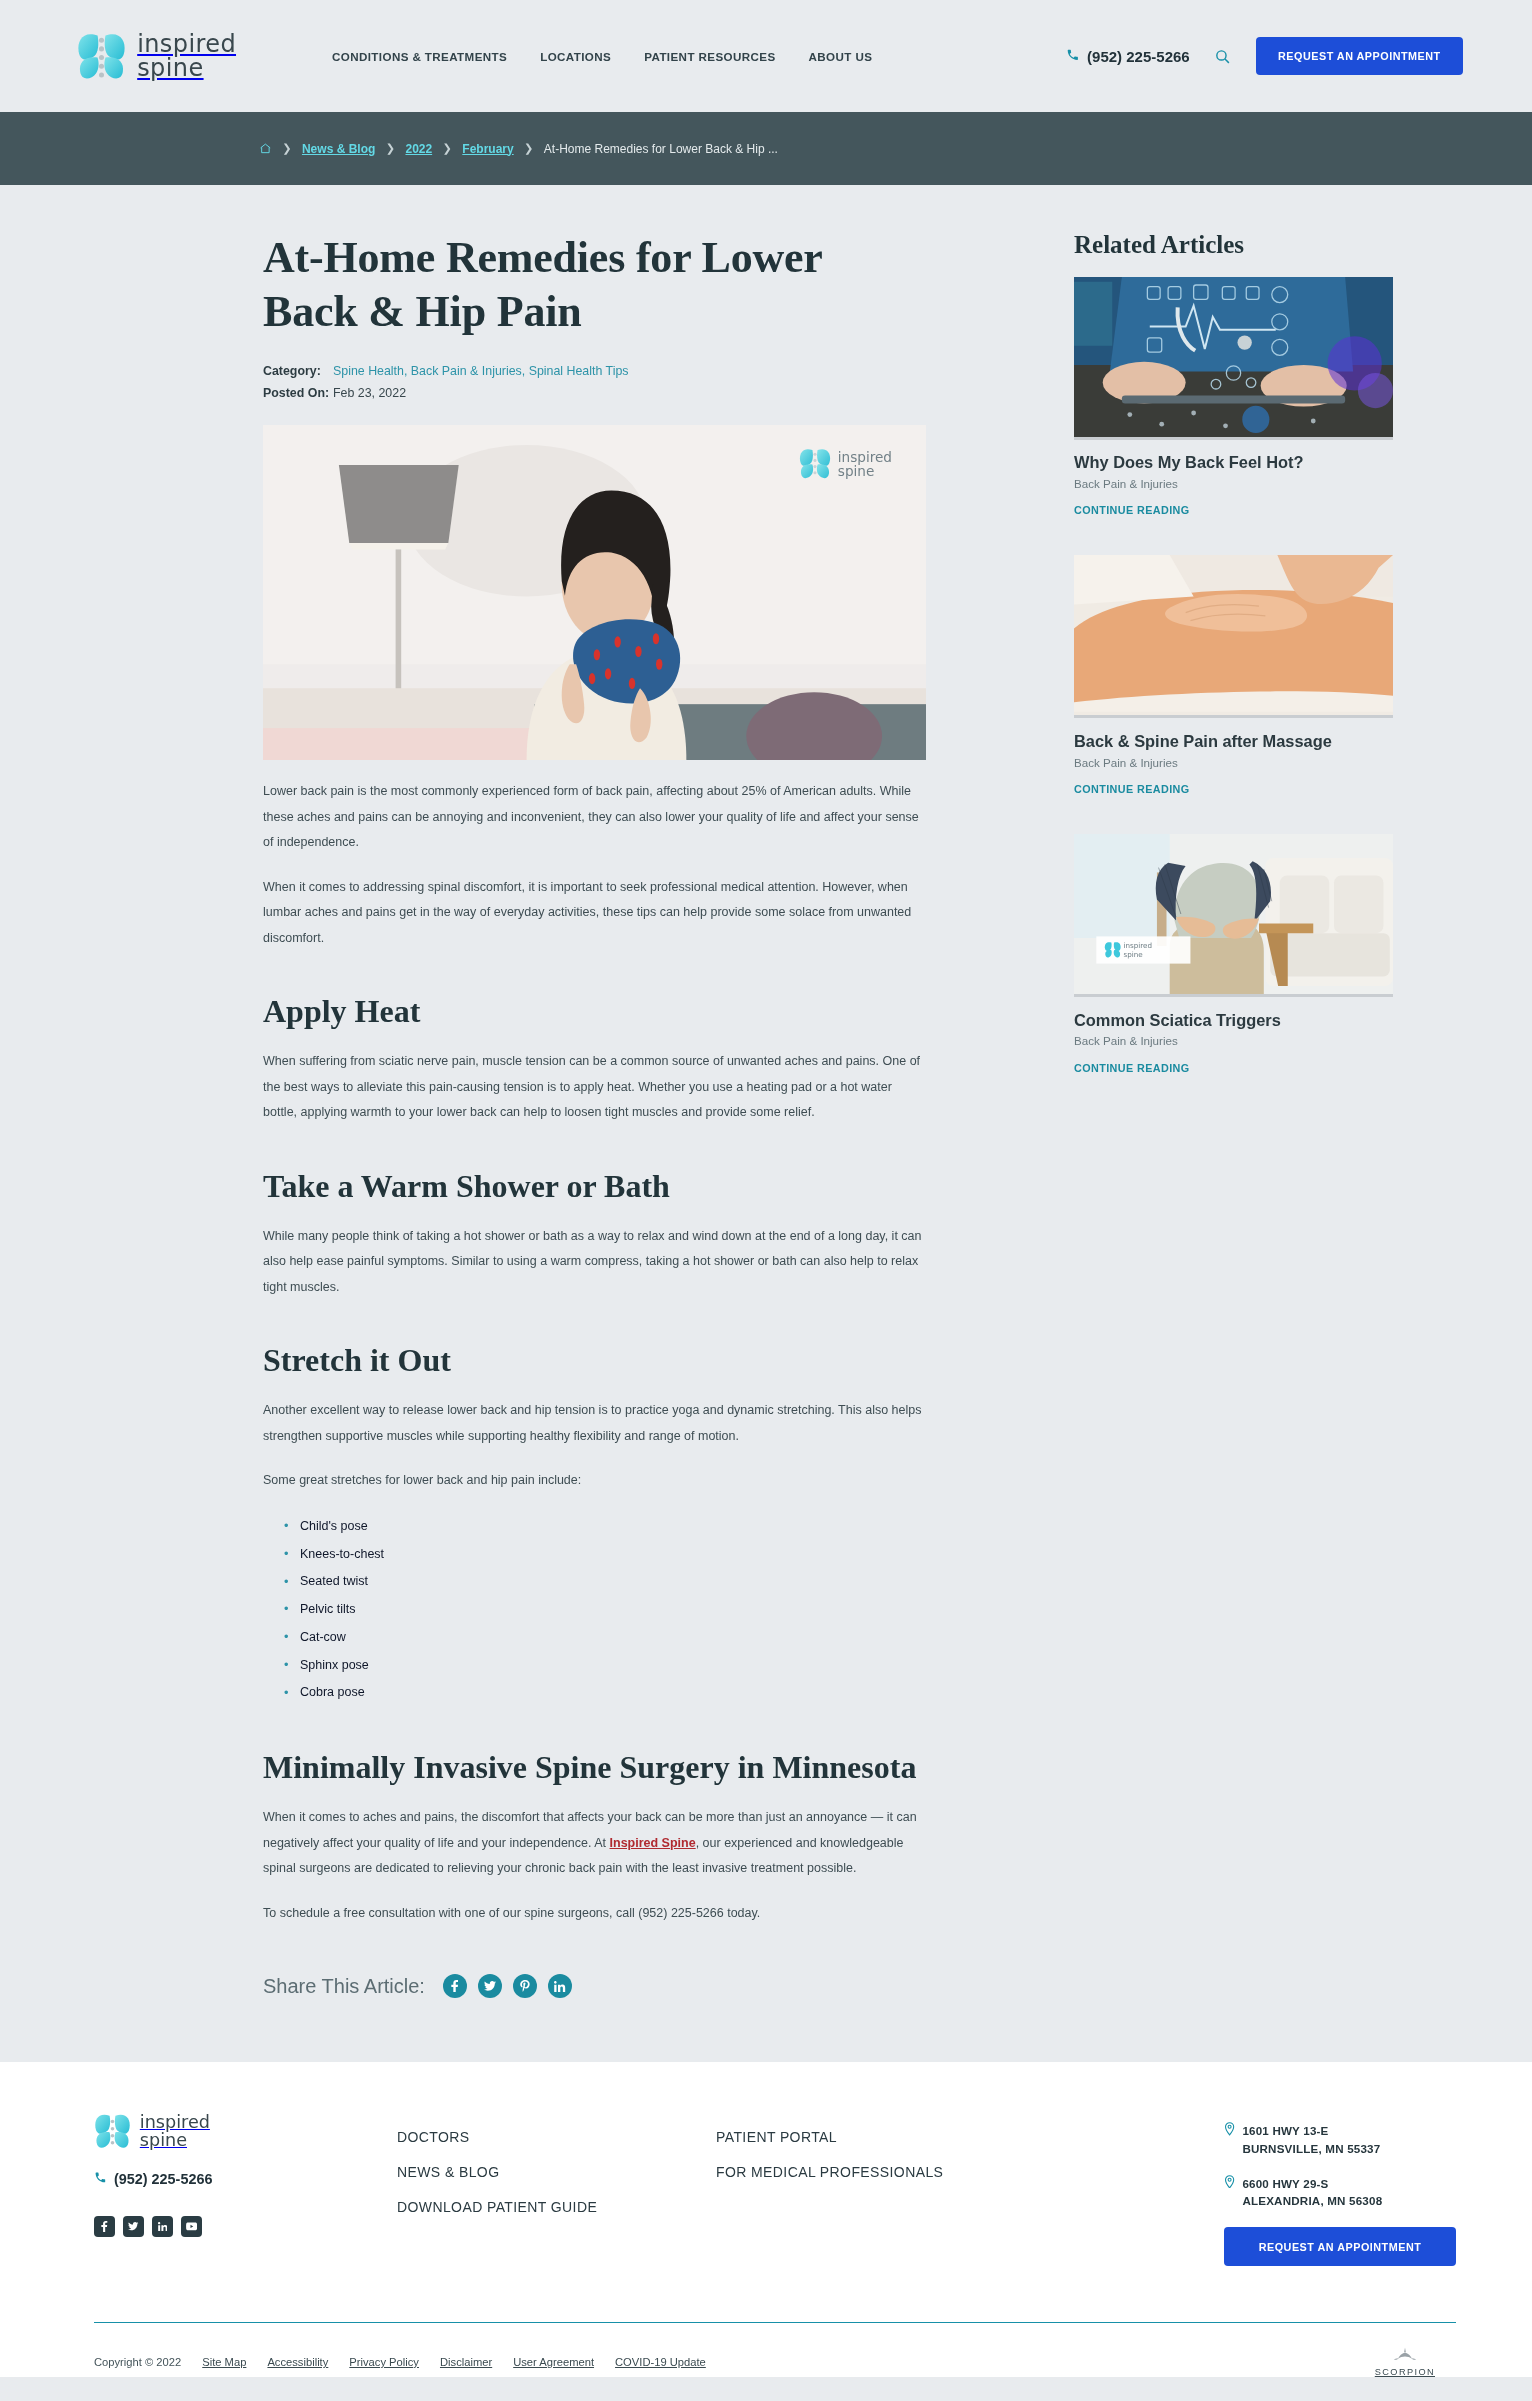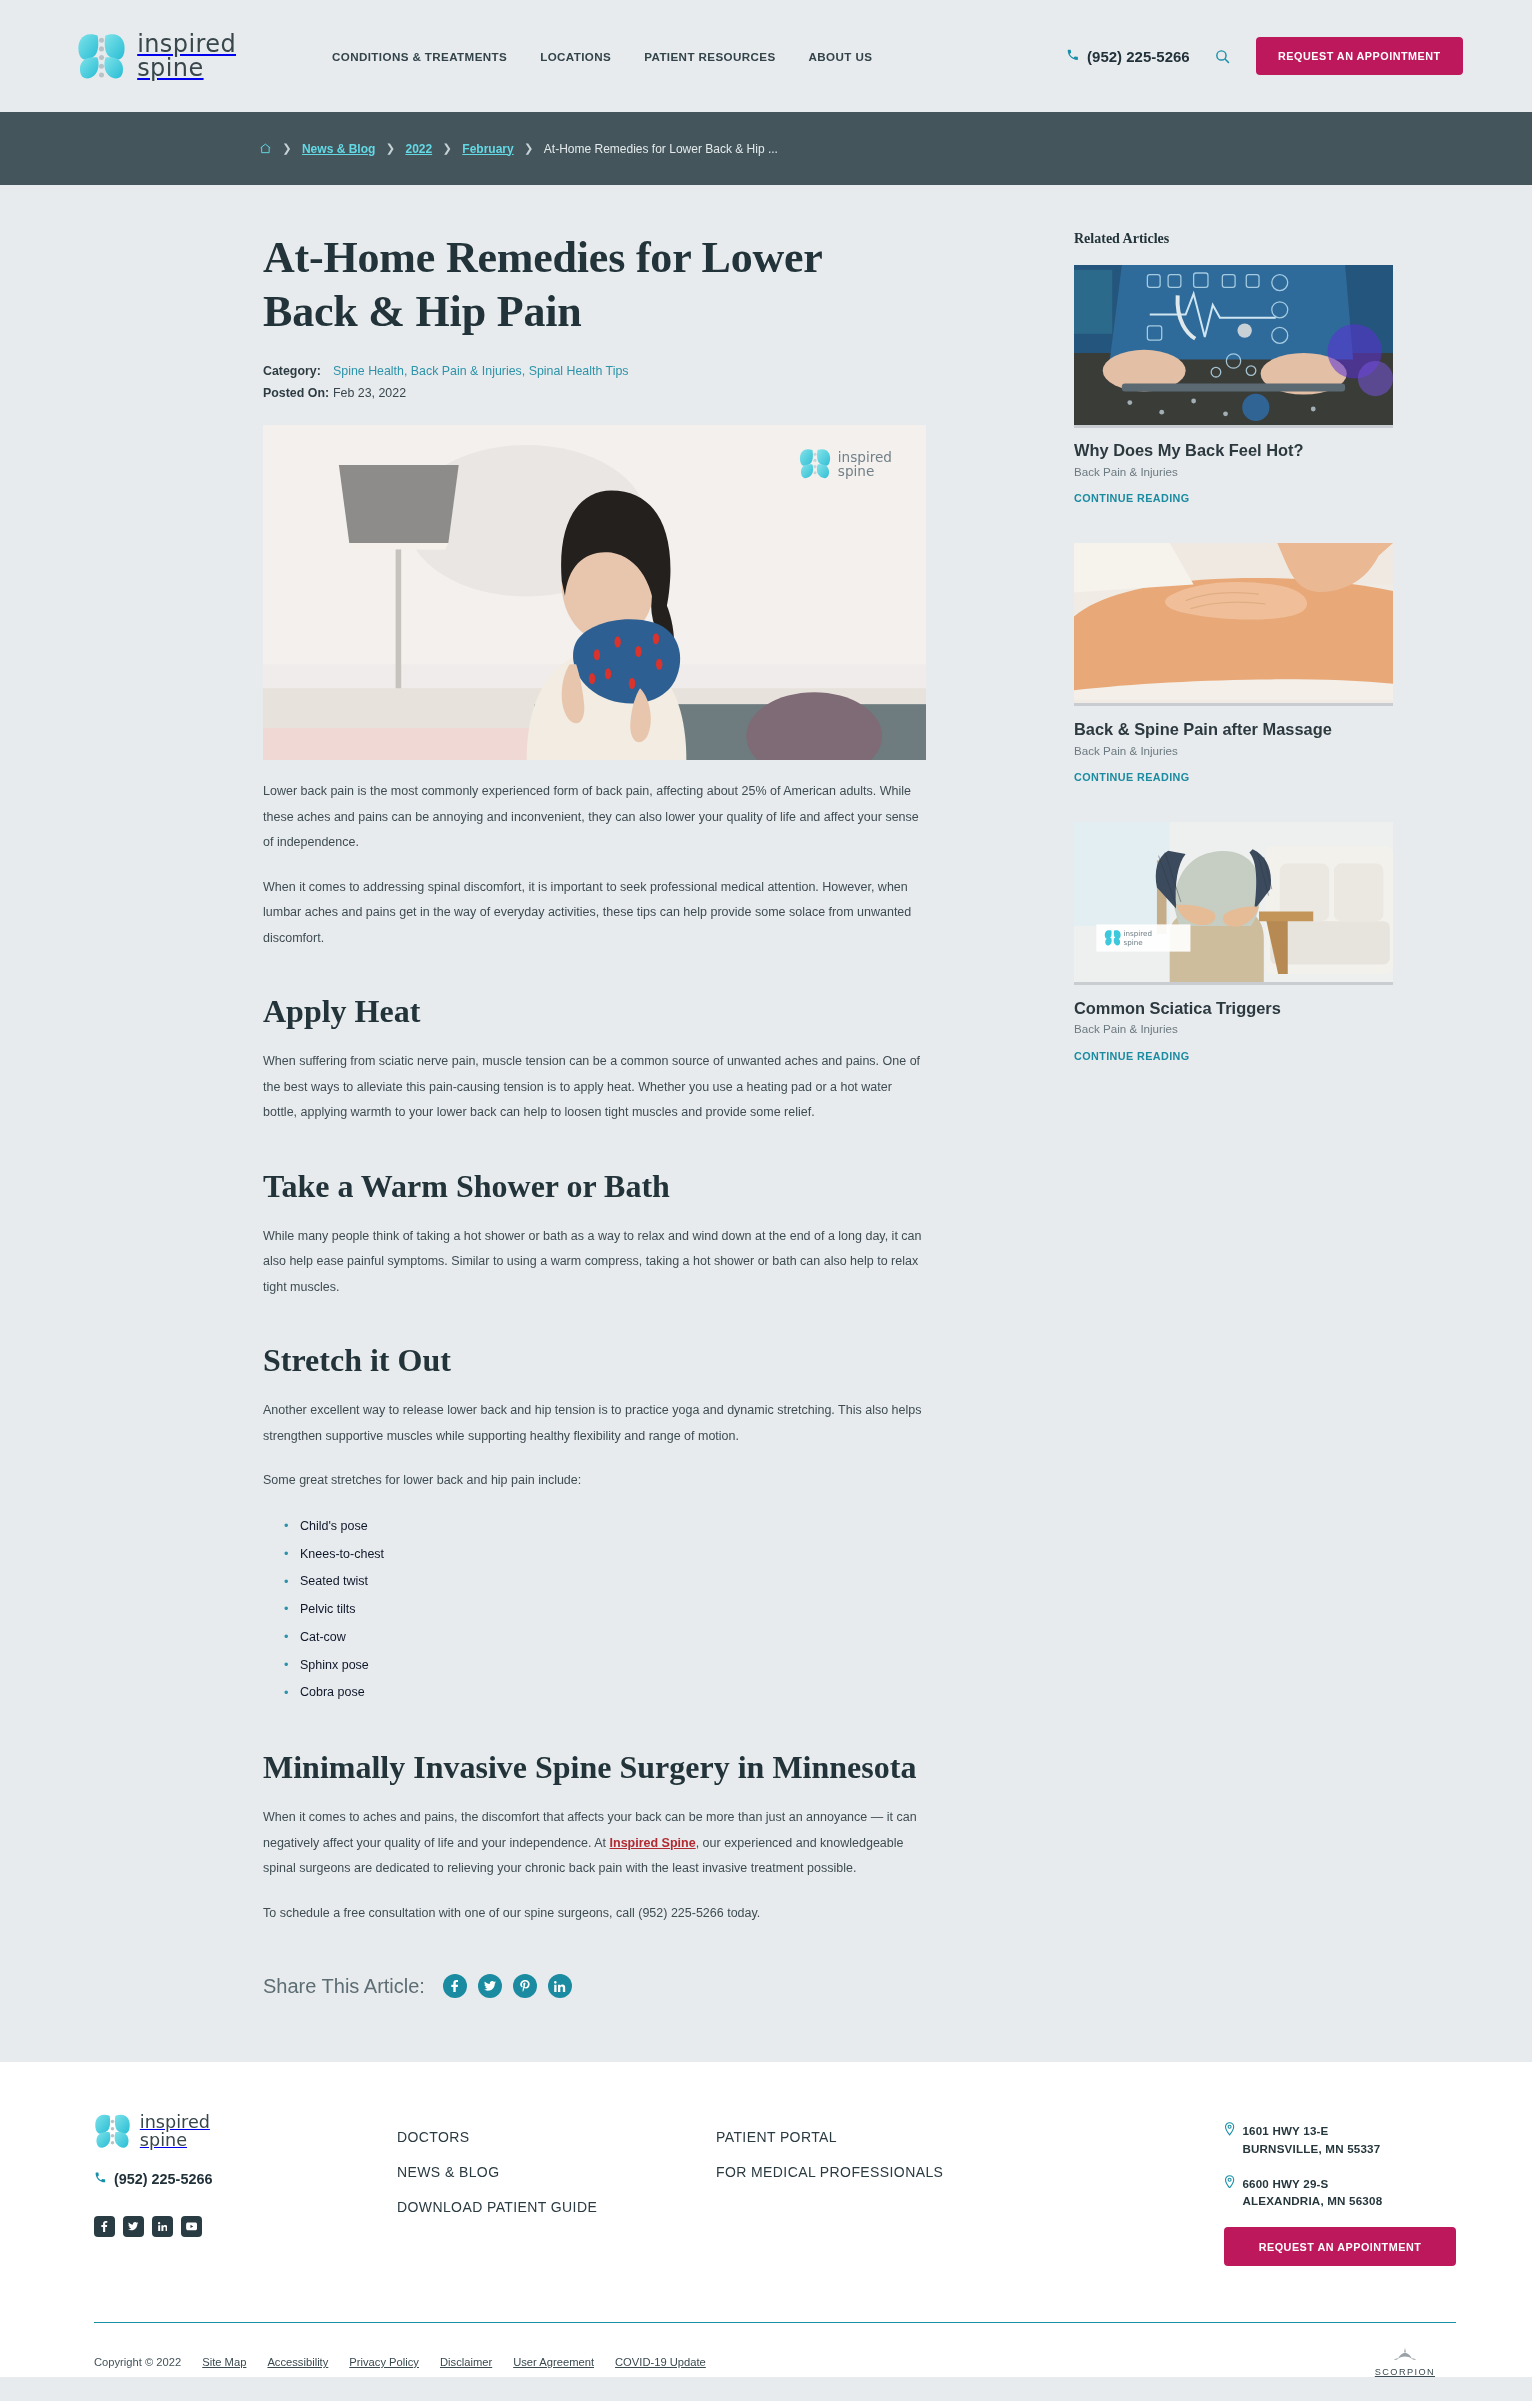--- a/index.html
+++ b/index.html
@@ -38,21 +38,21 @@
     display: flex; align-items: center; gap: 7.2px;
     font-size: 15px; font-weight: 700; color: #22323a; text-decoration: none;
     white-space: nowrap;
   }
   .phone-ico { color: #1790a8; font-size: 15px; }
   .search-btn {
     width: 24px; height: 24px; display: flex; align-items: center; justify-content: center;
     background: none; border: none; cursor: pointer; color: #1790a8;
   }
   .btn-teal {
-    background: #be185d; color: #fff; border: none; border-radius: 4px;
+    background: #1d4ed8; color: #fff; border: none; border-radius: 4px;
     font-size: 10.8px; font-weight: 700; letter-spacing: 0.5px;
     padding: 12.8px 22.4px; cursor: pointer; white-space: nowrap;
     font-family: "Liberation Sans", sans-serif;
   }
 
   
   .crumbbar { background: #44565c; height: 73px; display: flex; align-items: center; padding: 0 0 0 259px; }
   .crumbs { display: flex; align-items: center; gap: 10.4px; font-size: 12px; }
   .crumbs a { color: #63d9e6; text-decoration: underline; font-weight: 700; white-space: nowrap; }
   .crumbs .sep { color: #c6d2d5; font-size: 11.2px; }
@@ -114,21 +114,21 @@
   .s-circ {
     width: 24px; height: 24px; border-radius: 50%; background: #1a8ba0;
     display: flex; align-items: center; justify-content: center; color: #fff;
     font-size: 12px; font-weight: 700; text-decoration: none;
     font-family: "DejaVu Sans", sans-serif;
   }
 
   
   h2.related {
     font-family: "Liberation Serif", serif;
-    font-size: 14px; font-weight: 700; color: #22343a; margin-bottom: 17.6px;
+    font-size: 25px; font-weight: 700; color: #22343a; margin-bottom: 17.6px;
   }
   .card { margin-bottom: 38px; }
   .card-img { width: 319px; height: 160px; overflow: hidden; position: relative; background: #c9cdd1; }
   .card-title {
     font-size: 16.4px; font-weight: 700; color: #2c3a40; margin-top: 12.8px; line-height: 1.25;
   }
   .card-cat { font-size: 11.6px; color: #6b7a80; margin-top: 4px; }
   .card-cont {
     display: inline-block; margin-top: 14.4px; font-size: 10.8px; font-weight: 700;
     letter-spacing: 0.4px; color: #1a8ba0; text-decoration: none;

